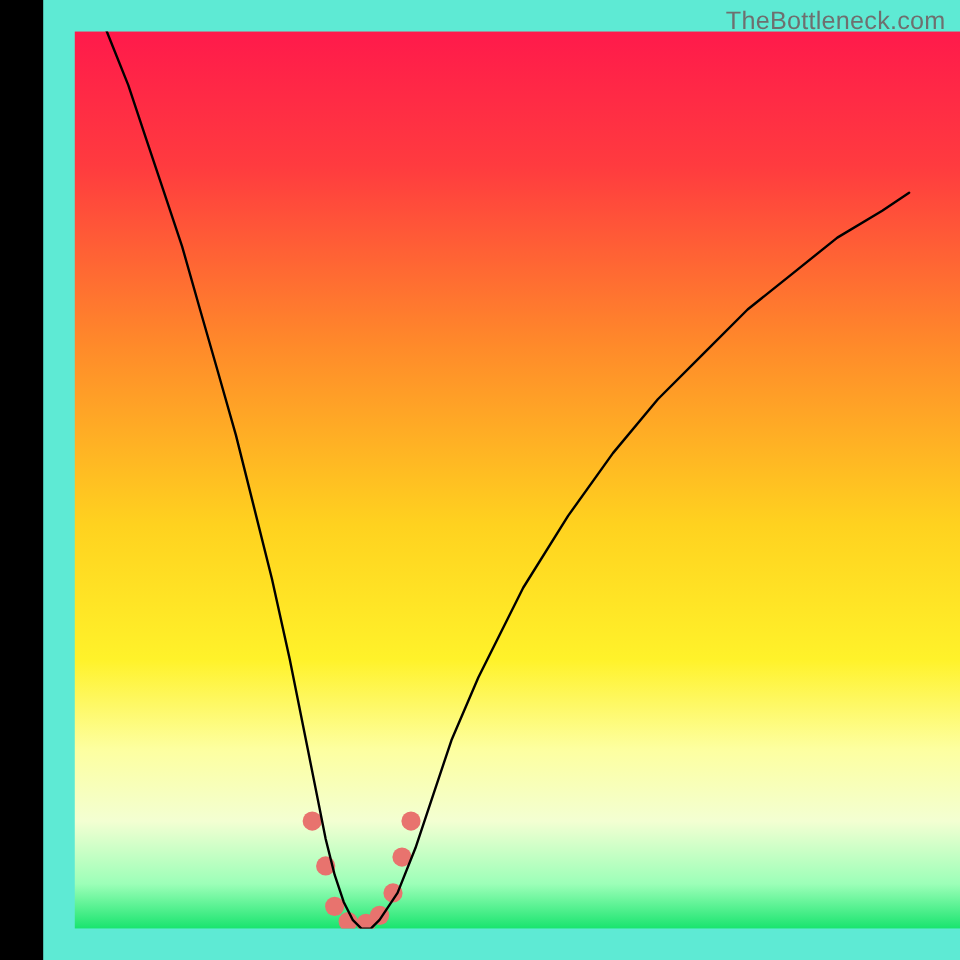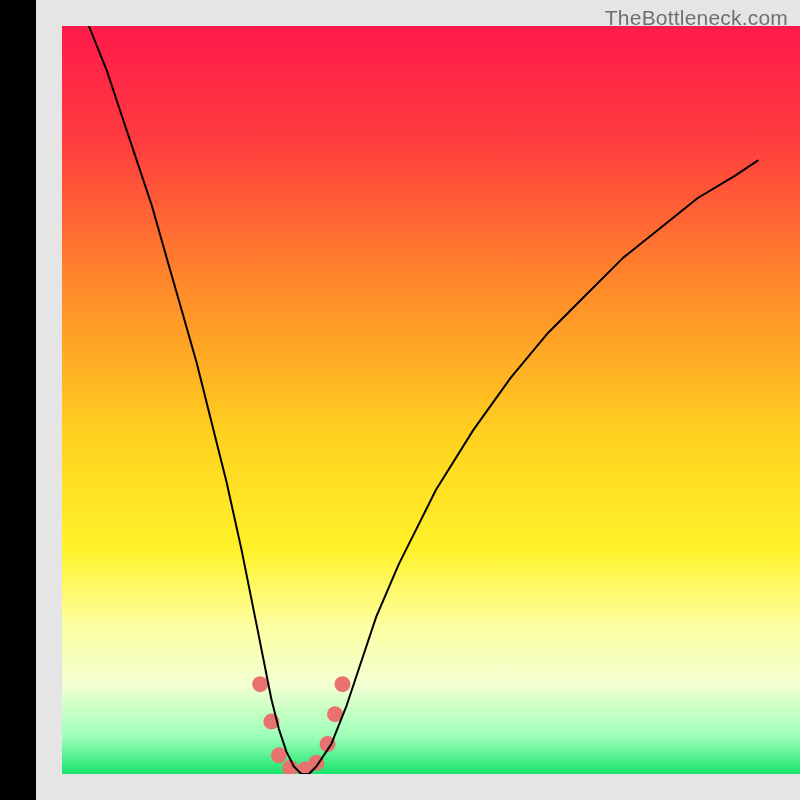--- a/index.html
+++ b/index.html
@@ -7,21 +7,21 @@
     padding: 0;
     width: 800px;
     height: 800px;
     background: #000;
     overflow: hidden;
     font-family: Arial, Helvetica, sans-serif;
   }
   .frame {
     position: absolute;
     inset: 0;
-    background: #e5e5e5;
+    background: #5eead4;
     margin-left: 36px;
   }
   .plot-area {
     position: absolute;
     left: 26px;
     top: 26px;
     width: 748px;
     height: 748px;
     overflow: hidden;
   }

